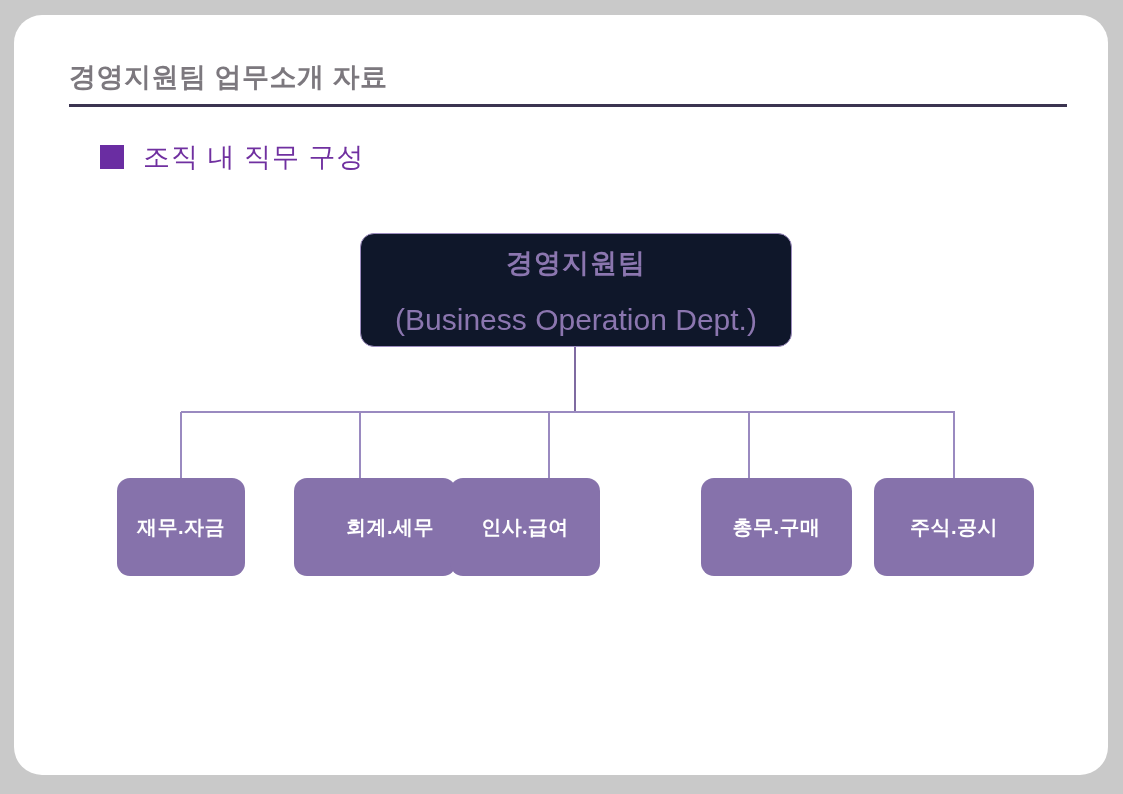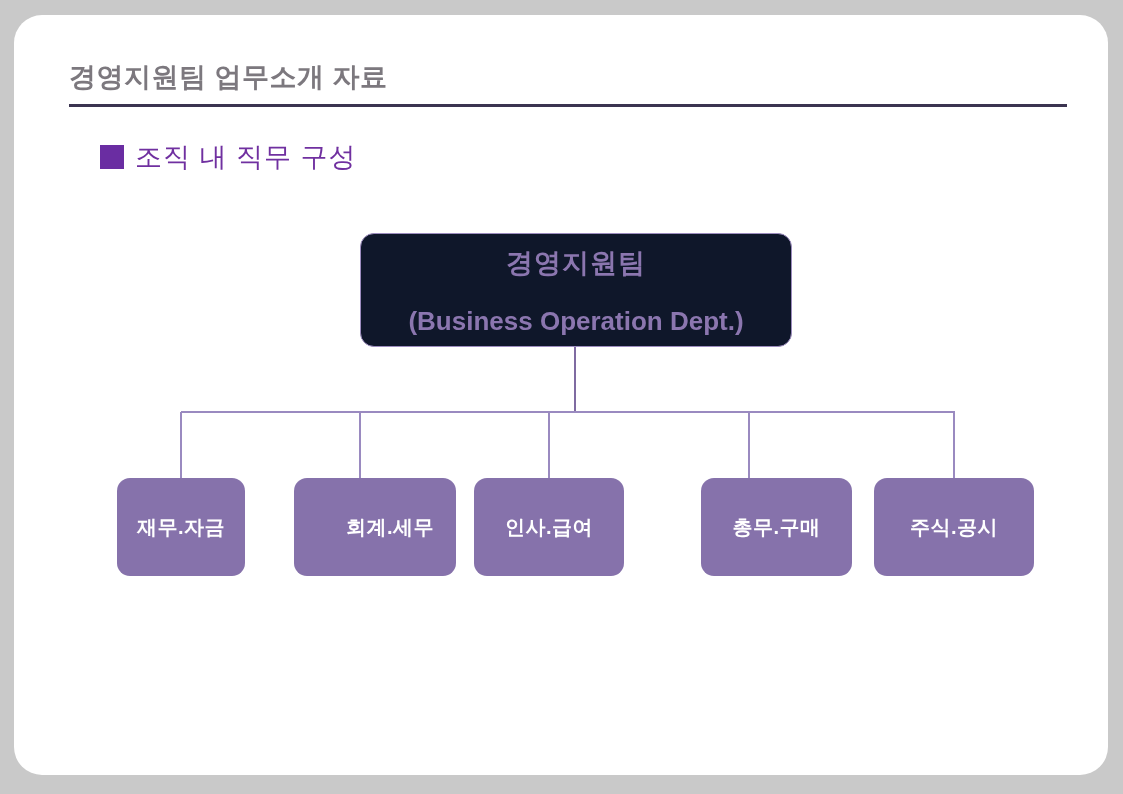--- a/index.html
+++ b/index.html
@@ -47,20 +47,21 @@
     width: 24px; height: 24px;
     background: var(--bullet, #6a2da2);
     flex: 0 0 auto;
   }
   .section-heading-text {
     font-size: 27px;
     font-weight: 400;
     color: var(--heading-text, #7030a0);
     letter-spacing: 1px;
     white-space: nowrap;
+    margin-left: 8px;
   }
 
   
   .root-box {
     position: absolute;
     left: 346px; top: 218px;
     width: 432px; height: 114px;
     box-sizing: border-box;
     background: #0f172a;
     border: 1px solid var(--root-box-border, #9c8cbe);
@@ -71,22 +72,22 @@
     align-items: center;
     padding: 11px 0 9px 0;
   }
   .root-box-ko {
     font-size: 27px;
     font-weight: bold;
     color: var(--root-box-text, #8b76af);
     letter-spacing: 1px;
   }
   .root-box-en {
-    font-size: 26px;
-    font-weight: bold;
+    font-size: 30px;
+    font-weight: normal;
     color: var(--root-box-text, #8b76af);
   }
 
   .connector { position: absolute; background: var(--connector, #9a8ac0); }
   .stem {
     left: 560px; top: 332px;
     width: 2px; height: 65px;
     background: var(--stem, #7f6ba1);
   }
   .hline { left: 167px; top: 396px; width: 774px; height: 1.5px; }
@@ -106,21 +107,21 @@
     font-size: 20px;
     font-weight: bold;
     letter-spacing: 0.5px;
     display: flex;
     align-items: center;
     justify-content: center;
     white-space: nowrap;
   }
   .cb1 { left: 103px; width: 128px; }
   .cb2 { left: 280px; width: 132px; padding-left: 30px; }
-  .cb3 { left: 460px; width: 150px; }
+  .cb3 { left: 436px; width: 150px; font-family: Liberation Serif, serif; }
   .cb4 { left: 659px; width: 151px; margin-left: 28px; }
   .cb5 { left: 860px; width: 160px; }
 </style>
 </head>
 <body>
 
 <div class="panel">
 
   <div class="slide-title">경영지원팀 업무소개 자료</div>
 

